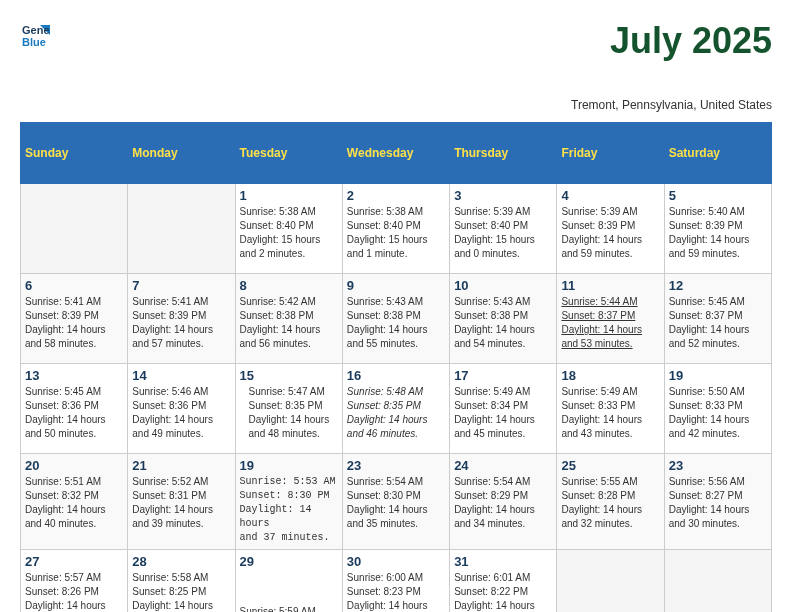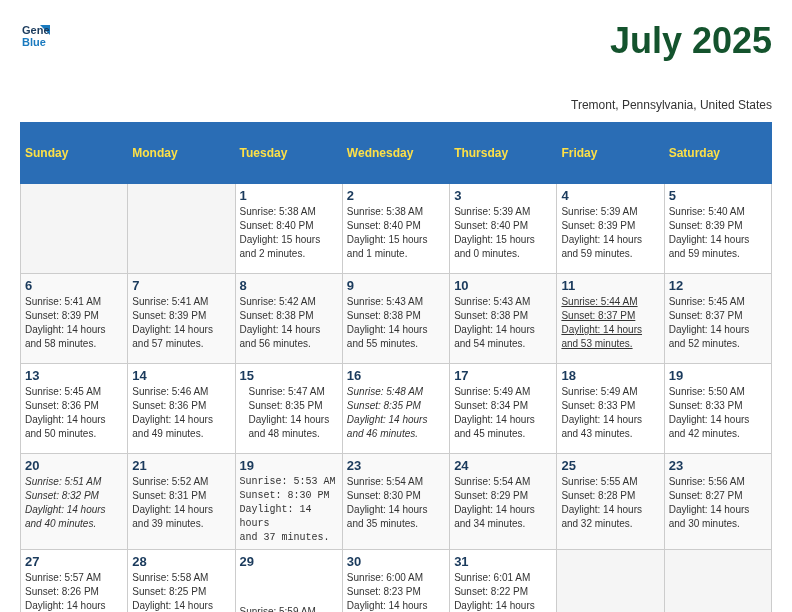--- a/index.html
+++ b/index.html
@@ -249,21 +249,21 @@
           <div class="day-num">19</div>
           <div class="day-info" style="white-space: pre-line;">Sunrise: 5:50 AM
 Sunset: 8:33 PM
 Daylight: 14 hours
 and 42 minutes.</div>
         </td>
       </tr>
       <tr>
         <td>
           <div class="day-num">20</div>
-          <div class="day-info" style="white-space: pre-line; font-style: italic;">Sunrise: 5:51 AM
+          <div class="day-info" style="white-space: pre-line;">Sunrise: 5:51 AM
 Sunset: 8:32 PM
 Daylight: 14 hours
 and 40 minutes.</div>
         </td>
         <td>
           <div class="day-num">21</div>
           <div class="day-info" style="white-space: pre-line;">Sunrise: 5:52 AM
 Sunset: 8:31 PM
 Daylight: 14 hours
 and 39 minutes.</div>

